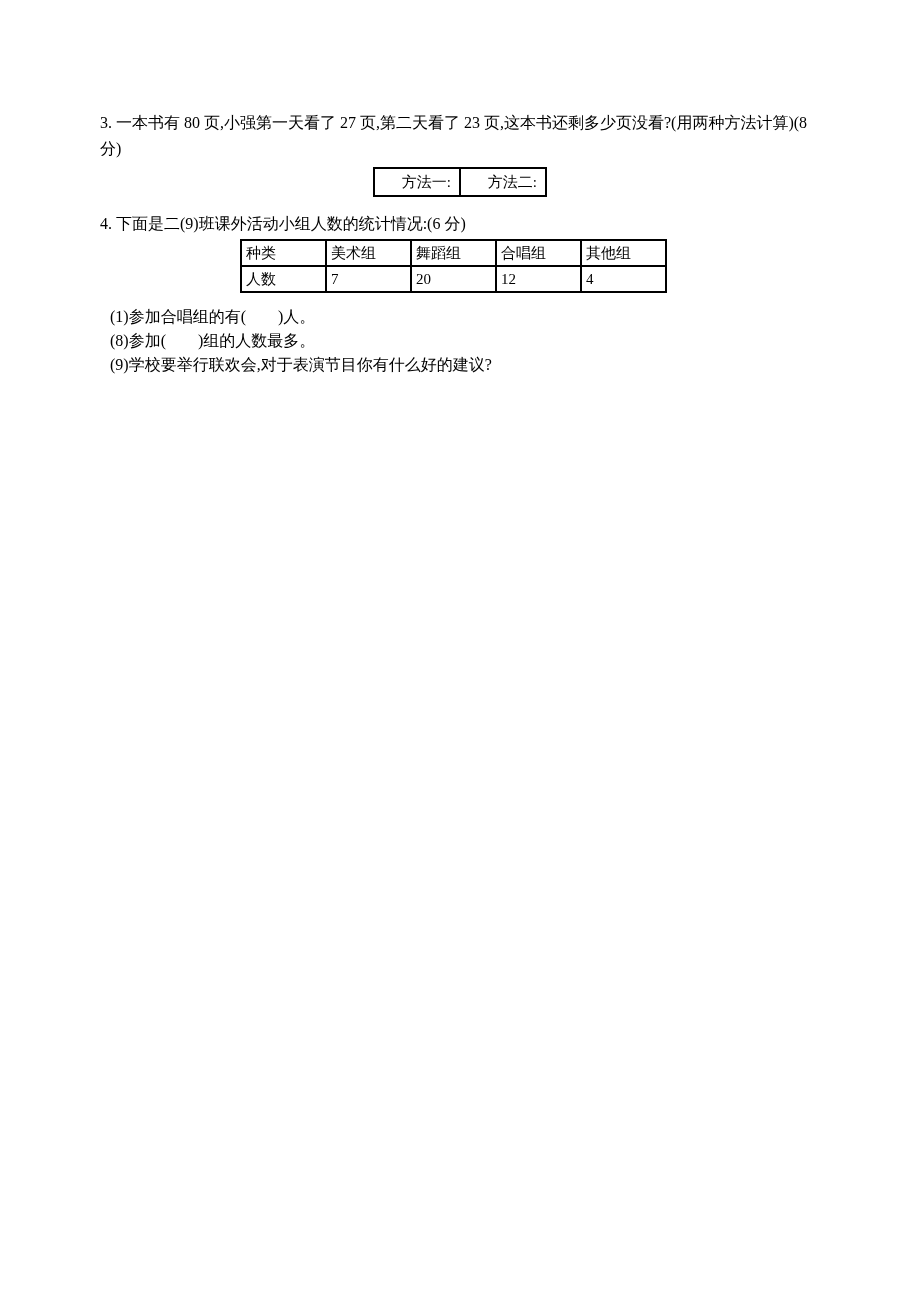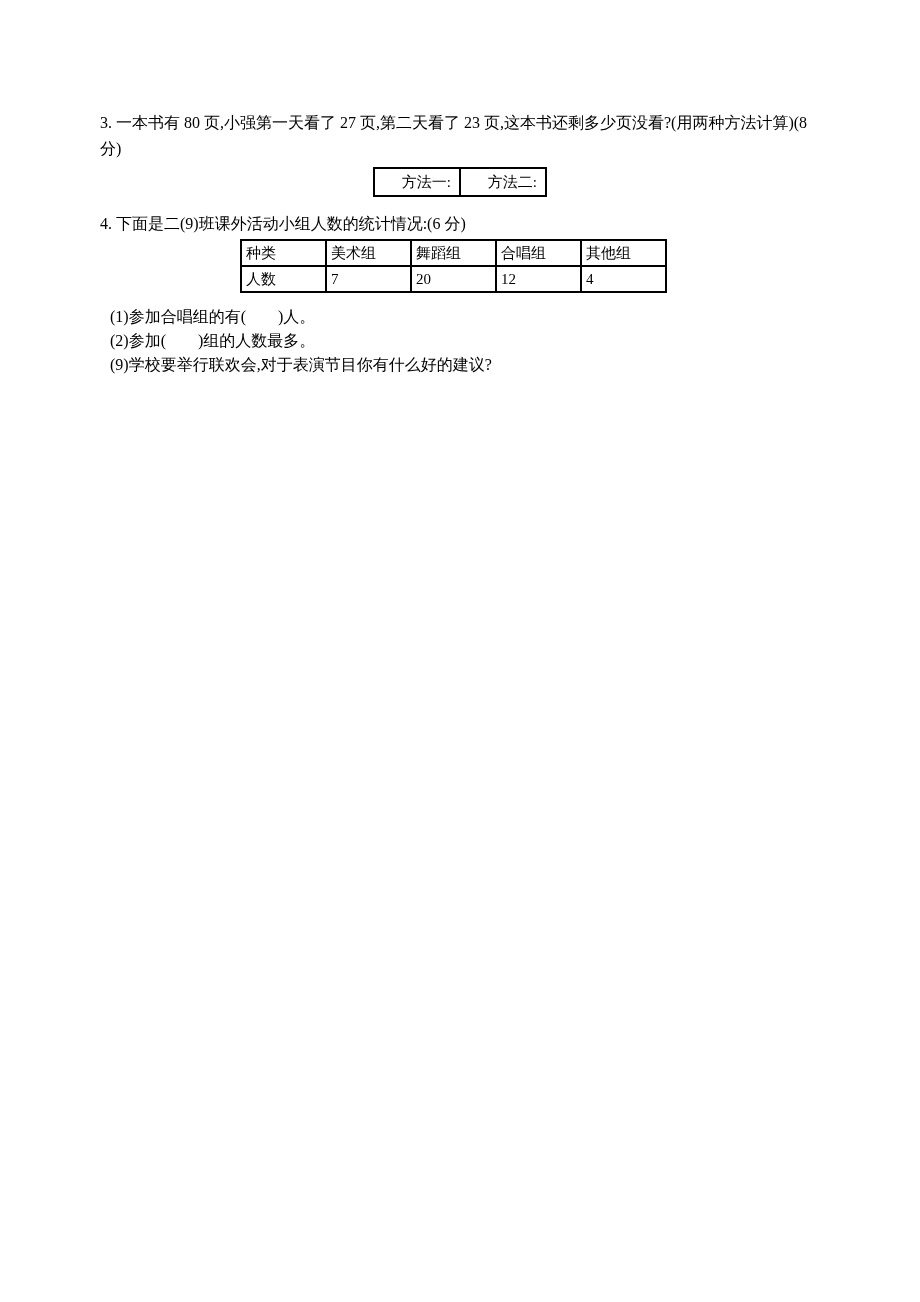--- a/index.html
+++ b/index.html
@@ -70,15 +70,15 @@
     <tr>
       <td>人数</td>
       <td>7</td>
       <td>20</td>
       <td>12</td>
       <td>4</td>
     </tr>
   </tbody>
     </table>
   <div class="sub-q">(1)参加合唱组的有(  )人。</div>
-  <div class="sub-q">(2)参加(  )组的人数最多。</div>
+  <div class="sub-q">(8)参加(  )组的人数最多。</div>
   <div class="sub-q">(9)学校要举行联欢会,对于表演节目你有什么好的建议?</div>
 </div>
 
 </body></html>

